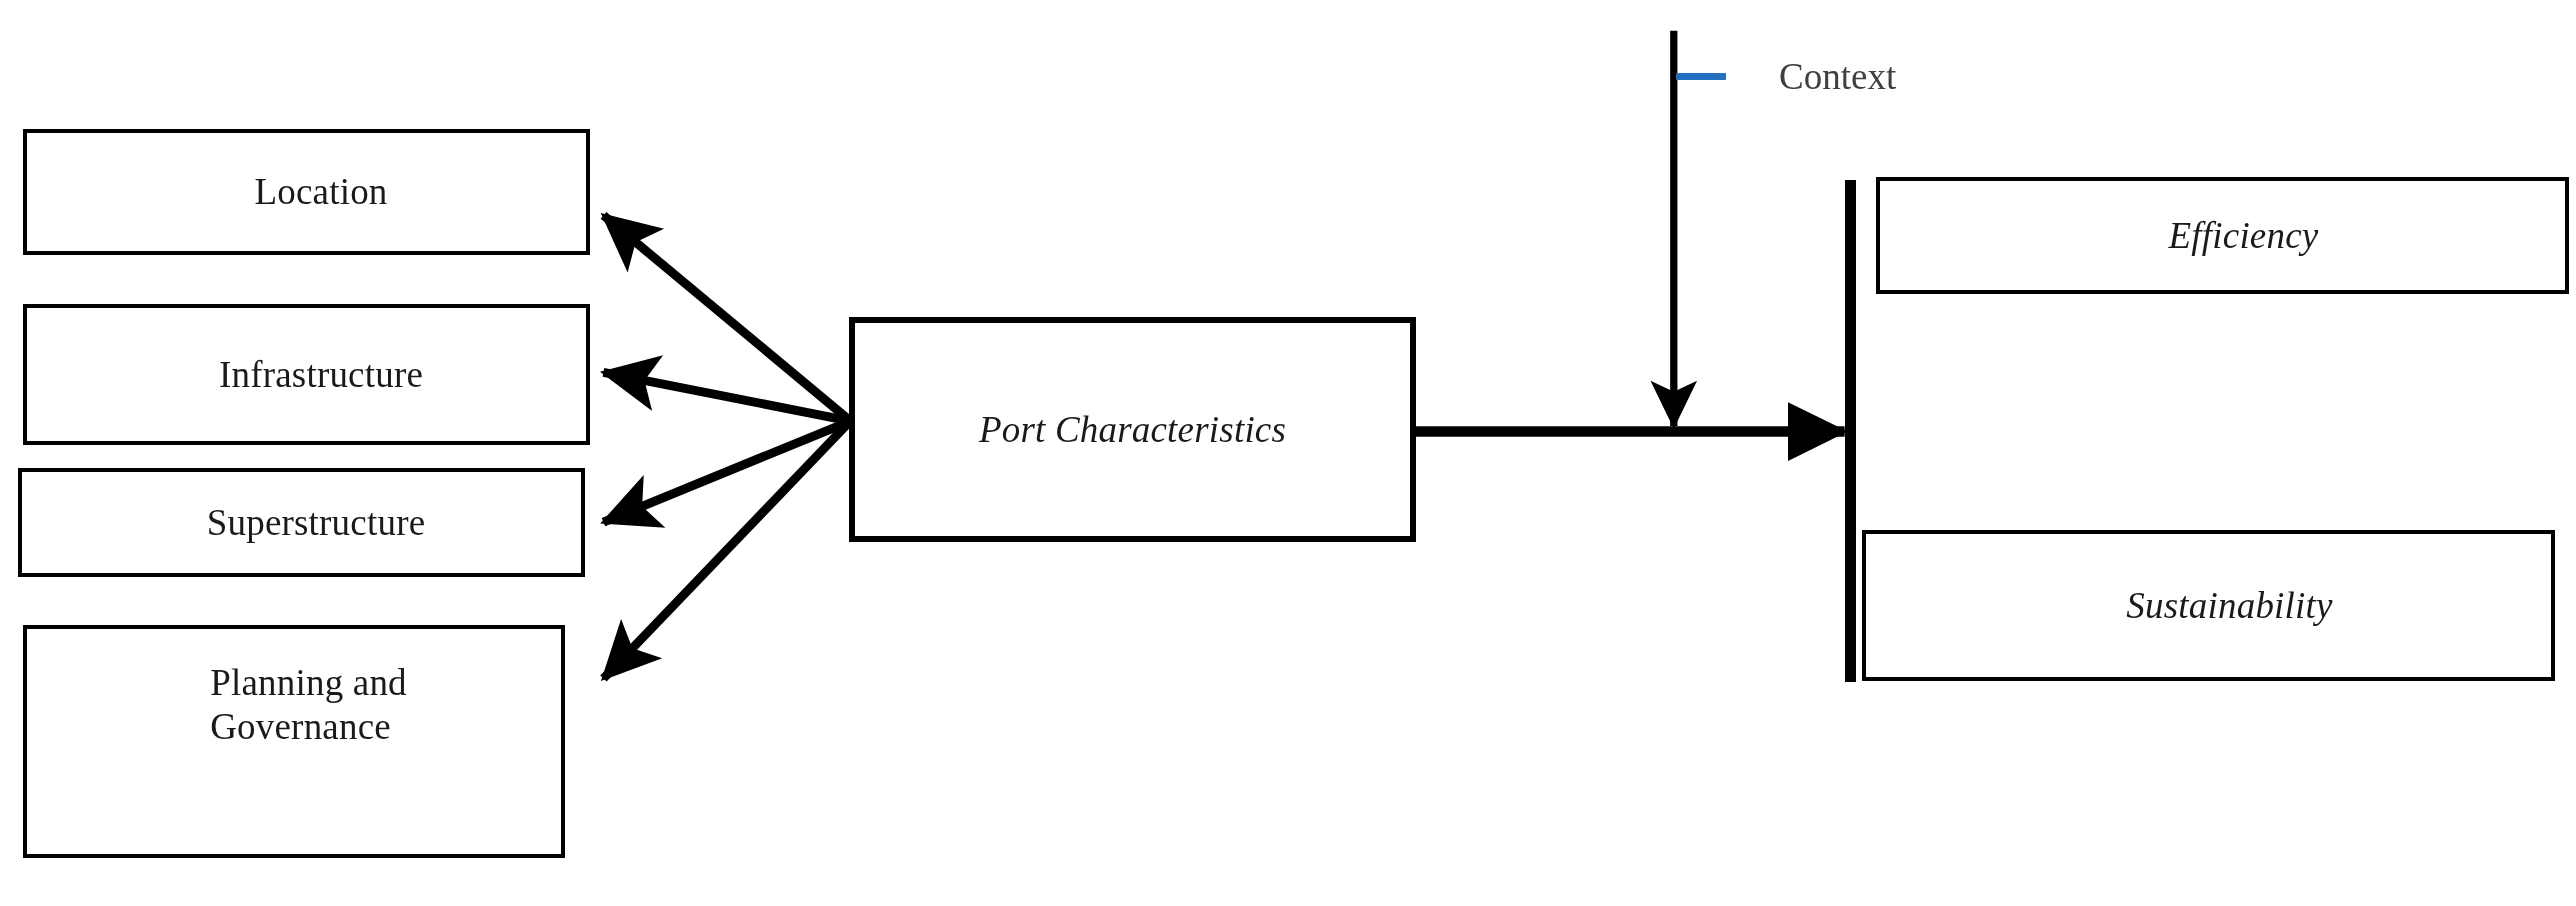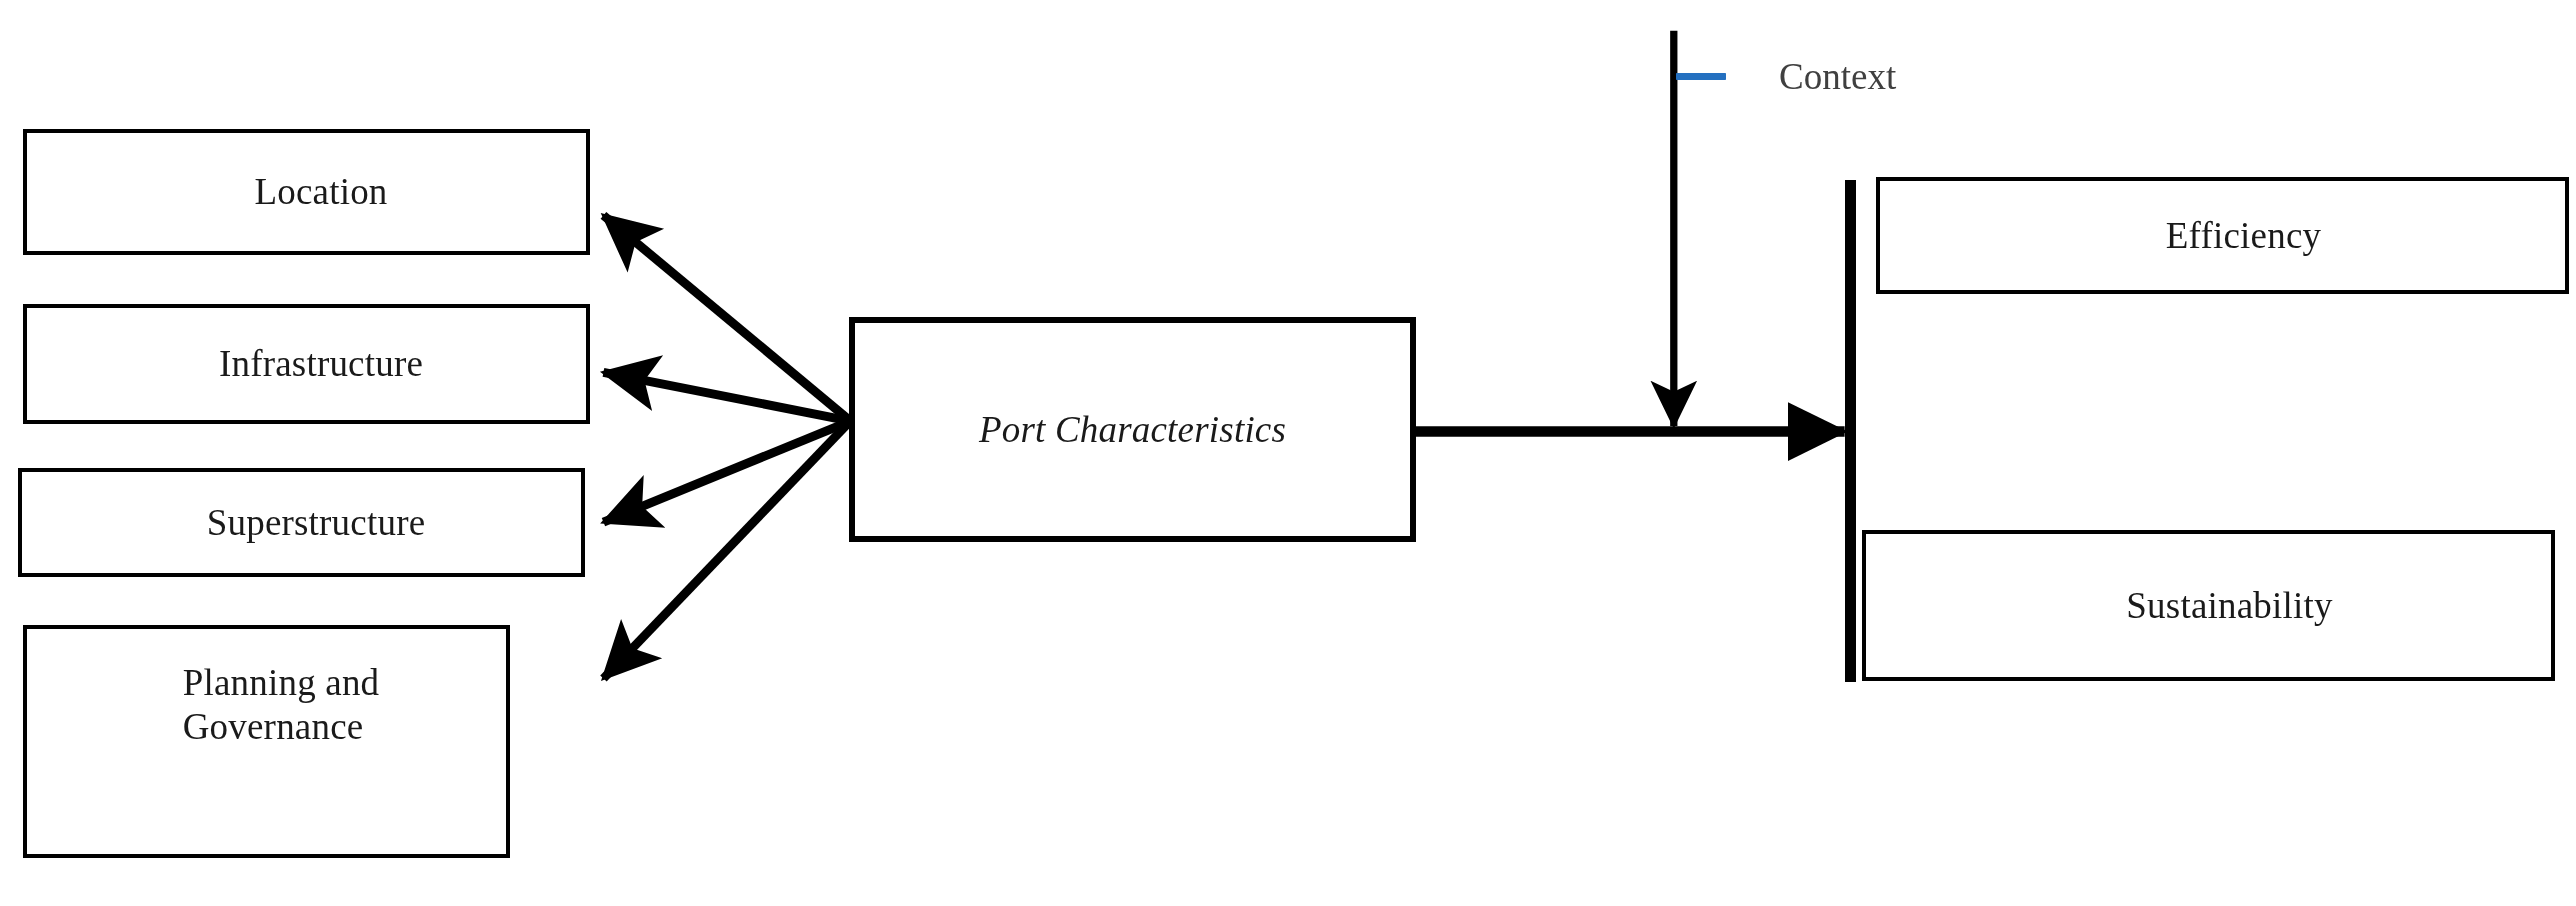--- a/index.html
+++ b/index.html
@@ -40,20 +40,21 @@
     white-space: pre-line;
     letter-spacing: 0.2px;
   }
   .center-node .node-label {
     padding-left: 0;
     padding-right: 0;
     text-align: center;
   }
   .right-node .node-label {
     padding-left: 58px;
+    font-style: italic;
   }
   
   .bracket-line {
     position: absolute;
     background: #000000;
   }
   
   .legend-row {
     position: absolute;
     display: flex;
@@ -109,29 +110,29 @@
 
   <div class="legend-row" style="left:1676px; top:55px;">
     <span class="legend-swatch" style="background:#2470C0;"></span>
     <span class="legend-text">Context</span>
   </div>
 
   <div class="node-box input-node" style="left:23px; top:129px; width:567px; height:126px;">
     <span class="node-label">Location</span>
   </div>
 
-  <div class="node-box input-node" style="left:23px; top:304px; width:567px; height:120px;">
+  <div class="node-box input-node" style="left:23px; top:304px; width:567px; height:141px;">
     <span class="node-label">Infrastructure</span>
   </div>
 
   <div class="node-box input-node" style="left:18px; top:468px; width:567px; height:109px;">
     <span class="node-label">Superstructure</span>
   </div>
 
-  <div class="node-box input-node" style="left:23px; top:625px; width:487px; height:233px; align-items:flex-start;">
+  <div class="node-box input-node" style="left:23px; top:625px; width:542px; height:233px; align-items:flex-start;">
     <span class="node-label" style="padding-top:32px;">Planning and
 Governance</span>
   </div>
 
   <div class="node-box center-node" style="left:849px; top:317px; width:567px; height:225px;">
     <span class="node-label">Port Characteristics</span>
   </div>
 
   <div class="bracket-line" style="left:1845px; top:180px; width:11.3px; height:502px;"></div>
 

